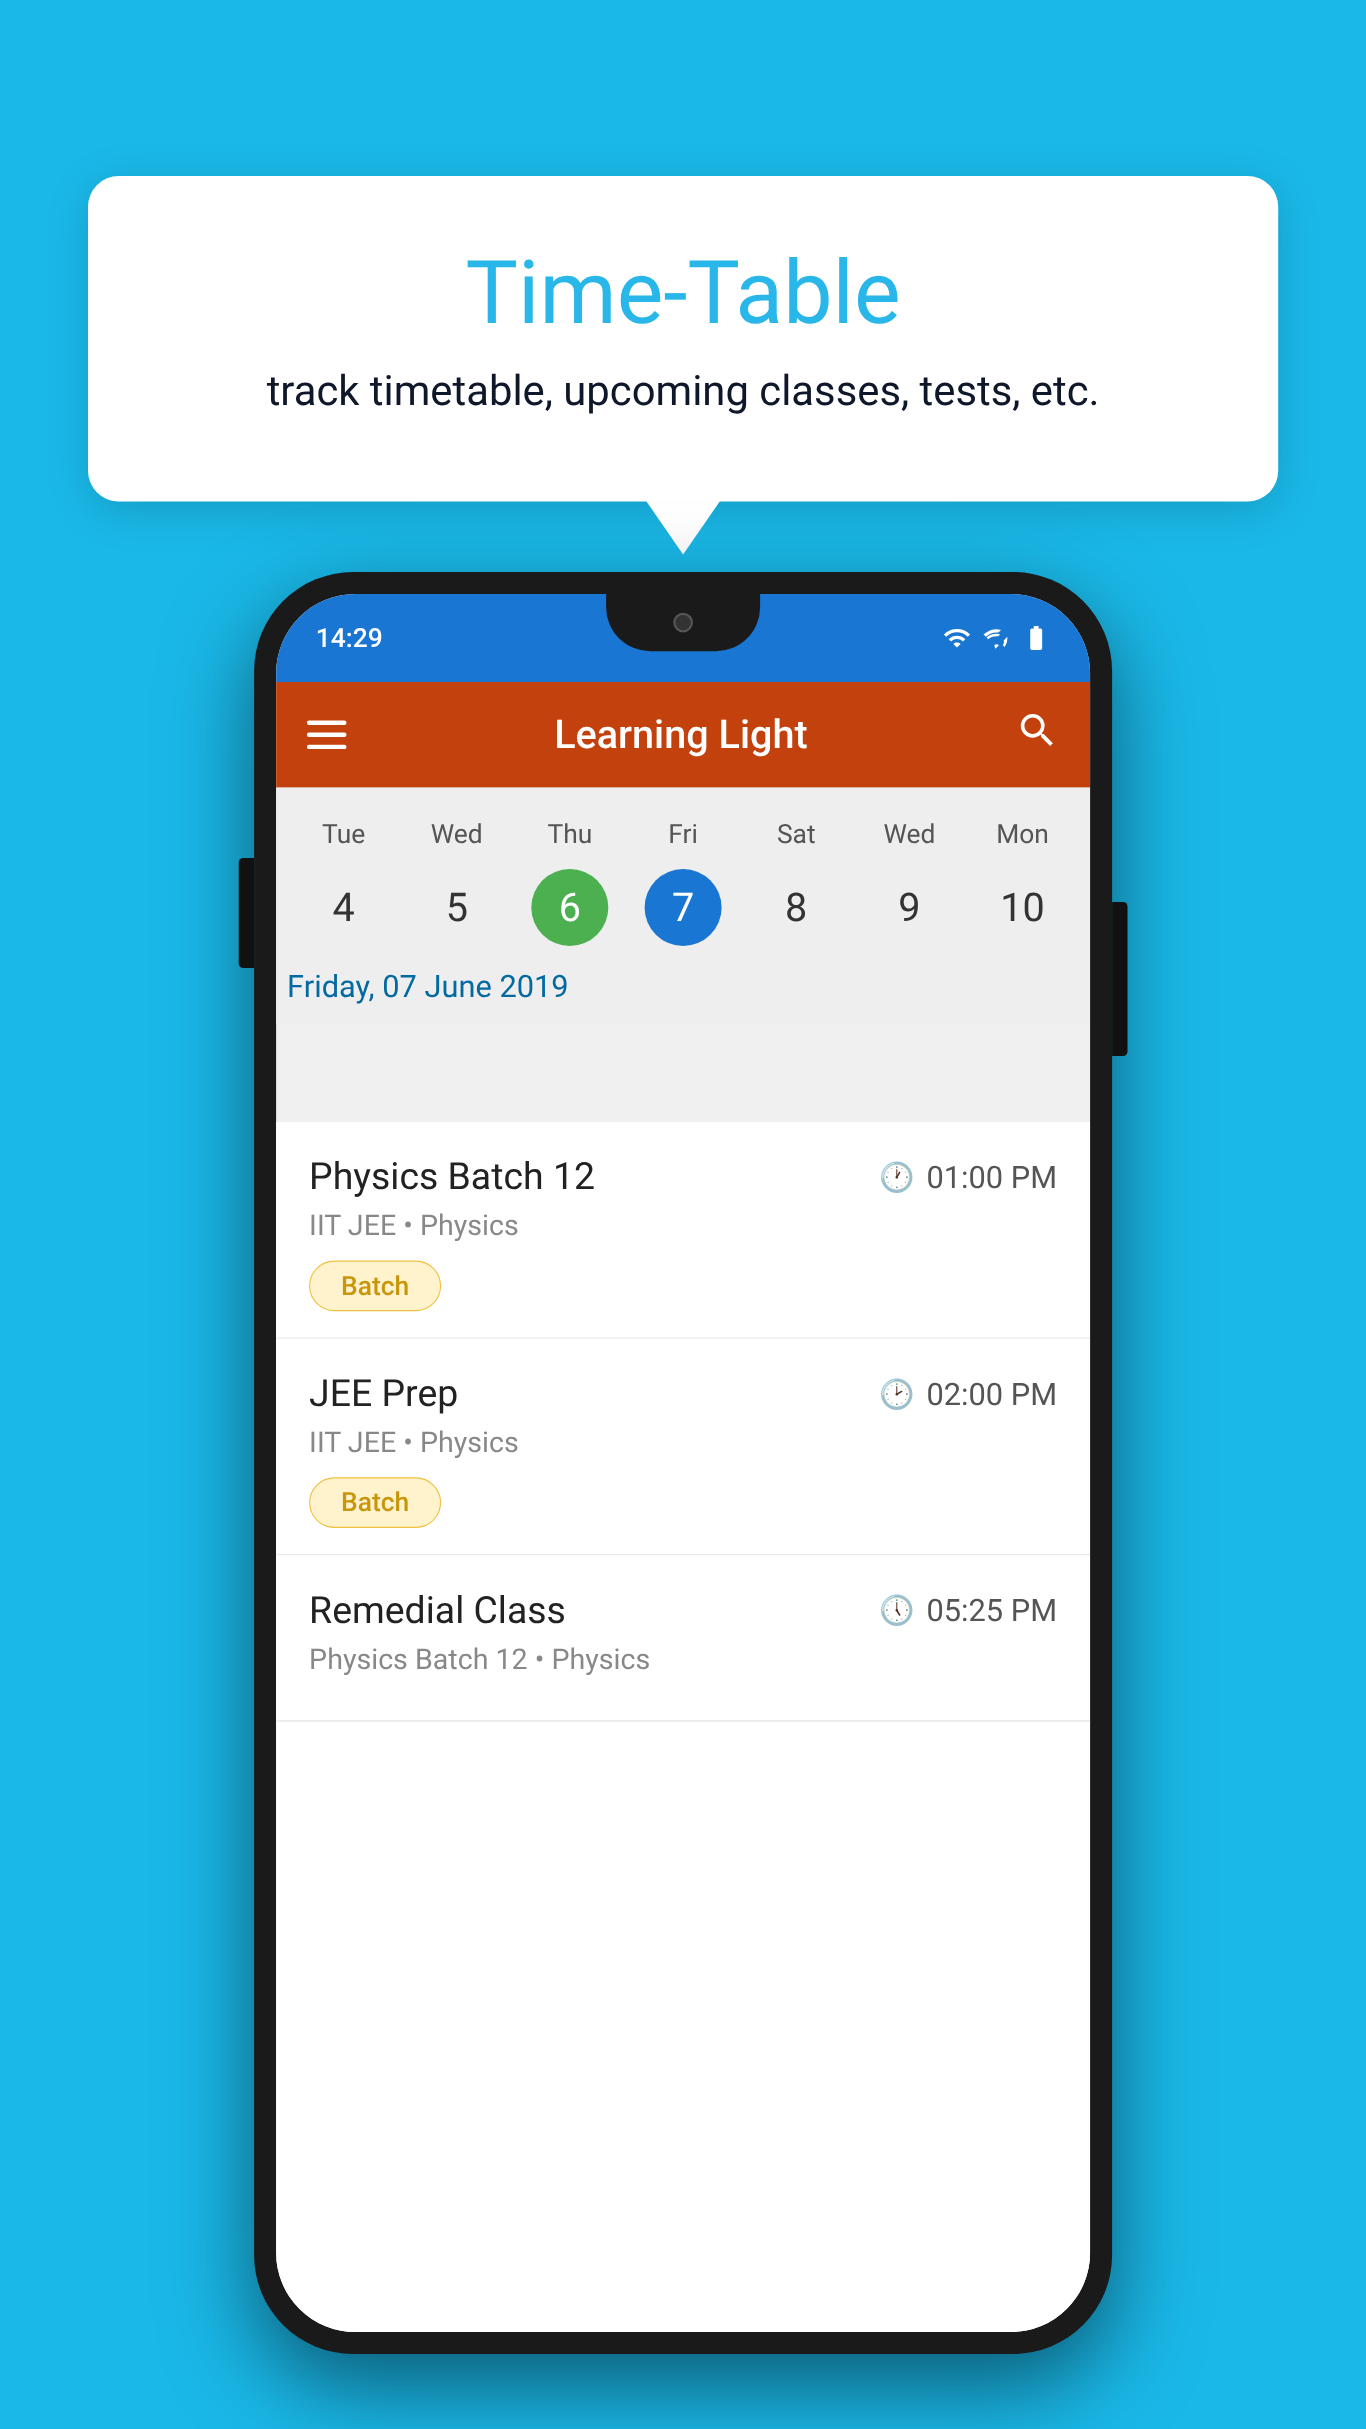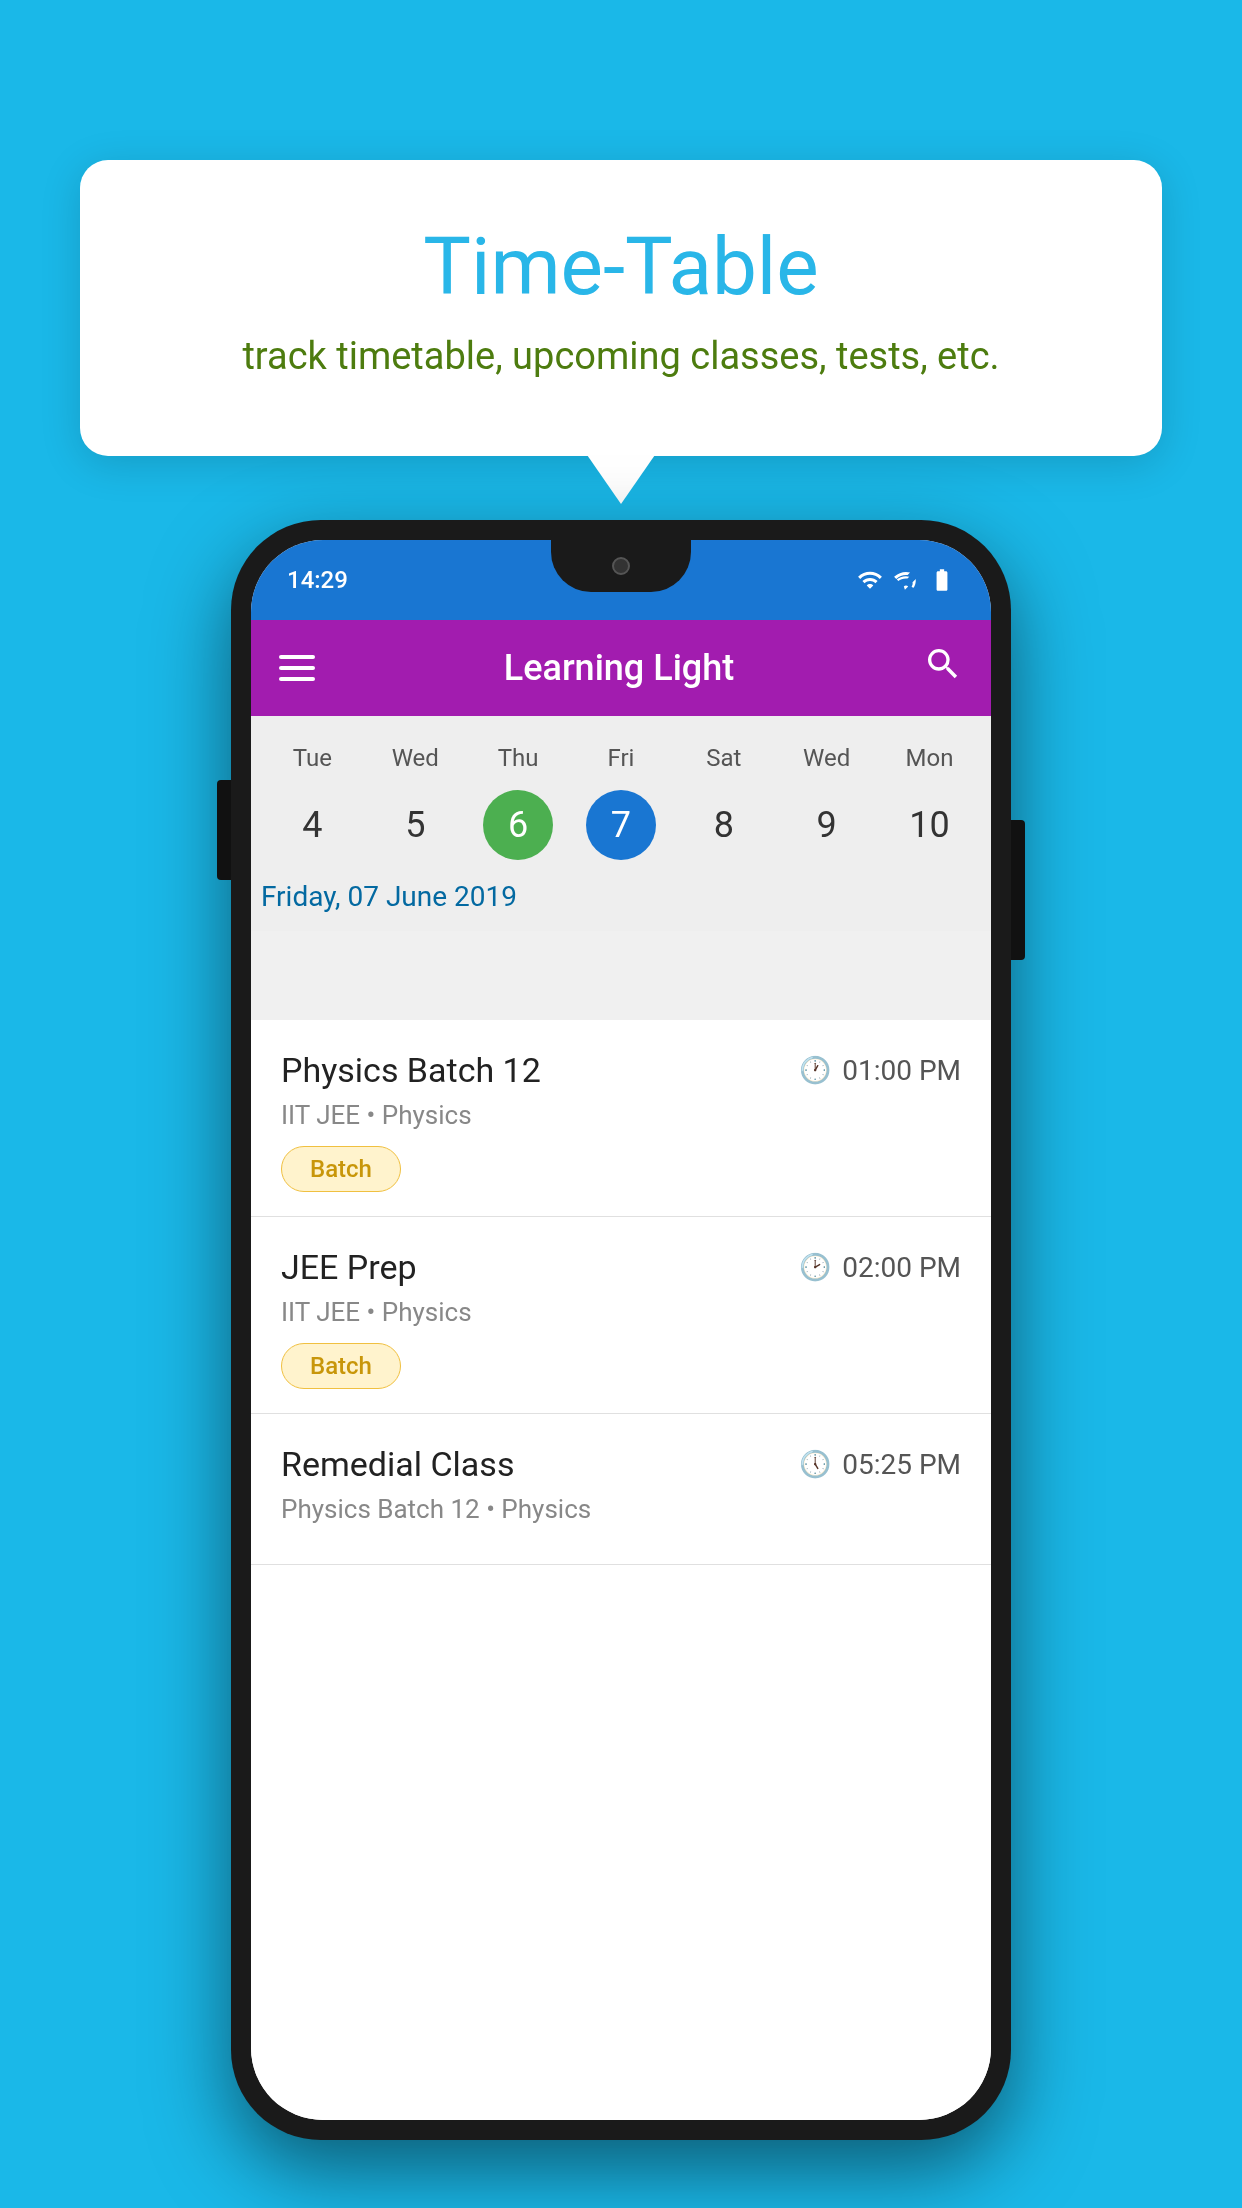--- a/index.html
+++ b/index.html
@@ -43,21 +43,21 @@
       text-align: center;
       font-size: 80px;
       font-weight: 400;
       color: #29b6e8;
       margin-bottom: 20px;
     }
 
     .card-subtitle {
       text-align: center;
       font-size: 38px;
-      color: #4d7c0f;
+      color: #0f172a;
       font-weight: 400;
     }
 
     
     .phone-container {
       position: absolute;
       top: 520px;
       left: 50%;
       transform: translateX(-50%);
       width: 780px;
@@ -164,21 +164,21 @@
       fill: white;
     }
 
     
     .app-bar {
       position: absolute;
       top: 80px;
       left: 0;
       right: 0;
       height: 96px;
-      background: #a21caf;
+      background: #c2410c;
       display: flex;
       align-items: center;
       padding: 0 28px;
       gap: 24px;
     }
 
     .menu-icon {
       display: flex;
       flex-direction: column;
       gap: 7px;

